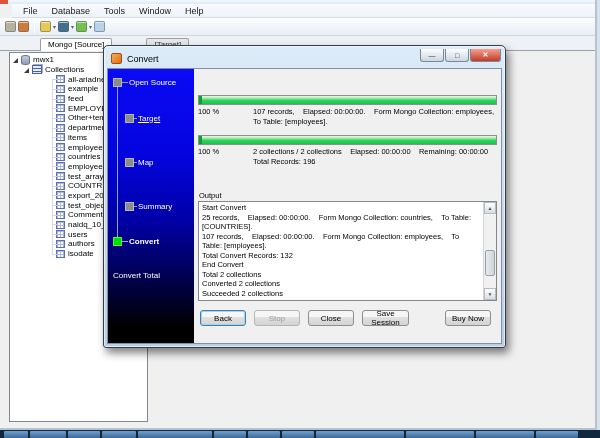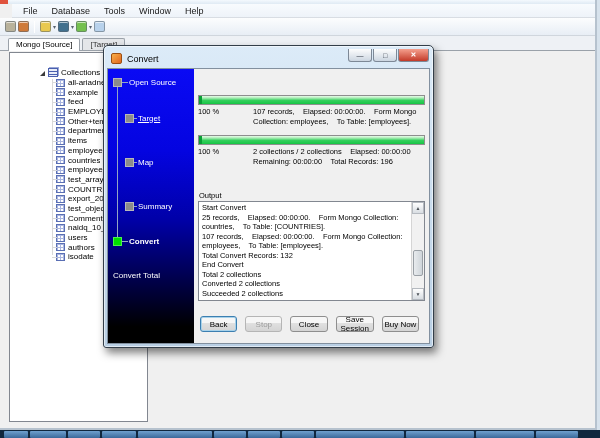--- a/index.html
+++ b/index.html
@@ -19,49 +19,49 @@
   .toolbar { height:18px; background:linear-gradient(180deg,#fcfdfe,#e8eef5); border-bottom:1px solid #d0d6dd;
              display:flex; align-items:center; padding-left:4px; }
   .tb-btn { display:inline-flex; align-items:center; margin:0 1px; }
   .tb-glyph { width:11px; height:11px; border-radius:2px; display:inline-block; border:1px solid rgba(90,100,110,.55);
               box-shadow:inset 0 1px 0 rgba(255,255,255,.6); }
   .tb-arrow { font-size:6px; color:#5a6470; margin-left:2px; }
   .tb-sep { width:1px; height:12px; background:#c2c9d1; border-right:1px solid #fff; margin:0 4px; display:inline-block; }
 
   .tabstrip { height:15px; background:#eef1f5; display:flex; align-items:flex-end; padding-left:8px; border-bottom:1px solid #9aa1a9; position:relative; }
   .tab { font-size:8px; padding:1px 7px 1px; border:1px solid #9aa1a9; border-bottom:none; background:#e4e6e9; color:#333;
-         margin-right:2px; border-radius:2px 2px 0 0; position:relative; }
+         margin-right:2px; border-radius:2px 2px 0 0; position:relative;margin-left:32px; }
   .tab.active { background:#fff; color:#000; z-index:2; }
   .tab.active::after { content:""; position:absolute; left:0; right:0; bottom:-1px; height:1px; background:#fff; }
 
   .content { position:absolute; top:52px; left:0; right:0; bottom:4px; background:#f0f0f0; }
   .tree-panel { position:absolute; left:9px; top:0; width:139px; bottom:2px; background:#fff; border:1px solid #828790; overflow:hidden; }
   .tree { position:relative; padding-top:2px; }
   .tree-row { display:flex; align-items:center; white-space:nowrap; height:9.7px; font-size:8px; }
   .tree-row.root { padding-left:3px; }
-  .tree-row.folder { padding-left:30px;margin-top:13px; }
+  .tree-row.folder { padding-left:14px; }
   .tree-row.leaf { padding-left:46px; position:relative; }
   .tree-row.leaf::before { content:""; position:absolute; left:42px; top:4.8px; width:5px; height:1px; background:#d9d9d9; }
   .guide-v { position:absolute; left:42px; top:26px; width:1px; height:176px; background:#d9d9d9; }
   .expander { width:0; height:0; border-left:5px solid transparent; border-bottom:5px solid #3b3b3b; margin-right:3px;
               transform:translateY(1px); }
   .db-icon { width:9px; height:10px; background:linear-gradient(180deg,#c7cfdd,#8e9bb5); border-radius:4px/2.5px; border:1px solid #6a7690; margin-right:3px; }
   .coll-icon { width:10px; height:9px; background:#e8edf8; border:1px solid #4a5fae; box-shadow:1px -1px 0 #9aa8d8; margin-right:3px;
                background-image:linear-gradient(#4a5fae 1px, transparent 1px); background-size:100% 3px; background-position:0 2px; }
   .tbl-icon { width:9px; height:8px; background:#fff; border:1px solid #5a6fb4; margin-right:3px; flex:none;
               background-image:linear-gradient(90deg,#aab6e0 1px,transparent 1px),linear-gradient(#aab6e0 1px,transparent 1px);
               background-size:3px 100%,100% 3px; }
   .tree-label { overflow:hidden; }
 
   
   .taskbar { position:absolute; left:0; right:0; bottom:0; height:8px; background:#10273e; display:flex; align-items:stretch; gap:2px; padding-left:4px; overflow:hidden; }
   .tk-seg { display:inline-block; background:linear-gradient(180deg,#6fa0cf,#3a699a); border-radius:1px; margin-top:1px; }
 
   
-  .dlg { position:absolute; left:103px; top:45px; width:331px; height:303px; z-index:10;
+  .dlg { position:absolute; left:103px; top:45px; width:403px; height:303px; z-index:10;
          background:linear-gradient(180deg,#dcebf8,#b9cfe4); border:1px solid #333e49; border-radius:5px 5px 3px 3px;
          padding:3px; box-shadow:3px 5px 9px rgba(0,0,0,.5), inset 0 0 0 1px rgba(255,255,255,.55); }
   .dlg-titlebar { height:19px; display:flex; align-items:center; padding-left:4px; position:relative; }
   .dlg-app-icon { width:11px; height:11px; border-radius:2px; background:linear-gradient(135deg,#f9b04a,#e2661d); border:1px solid #9c4f12; margin-right:5px; }
   .dlg-title { font-size:9px; color:#000; }
   .capbtns { position:absolute; right:1px; top:0; display:flex; }
   .capbtn { height:13px; border:1px solid #7d8896; border-top:none; border-radius:0 0 3px 3px; display:flex; align-items:center; justify-content:center;
             font-size:7px; color:#2c3540; background:linear-gradient(180deg,#fdfdfd,#ccd6e1); width:24px; margin-left:1px; }
   .capbtn.close { width:31px; background:linear-gradient(180deg,#f5a08e,#c33a29); color:#fff; font-weight:bold; }
 
@@ -87,21 +87,21 @@
   .ptext { flex:1; font-size:7.5px; white-space:pre-wrap; line-height:10px; padding-top:1px; }
   .gap2 { height:3px; }
   .out-label { font-size:7.5px; margin:19px 0 1px 1px; }
   .out-box { height:100px; background:#fff; border:1px solid #828790; position:relative; padding:1px 15px 0 3px; overflow:hidden; }
   .out-line { font-size:7.5px; line-height:9.5px; white-space:pre-wrap; }
   .scrollbar { position:absolute; right:0; top:0; bottom:0; width:13px; background:#f1f1f1; border-left:1px solid #d5d5d5; }
   .scr-btn { position:absolute; left:0; right:0; height:12px; background:linear-gradient(180deg,#fefefe,#d8dde2); border:1px solid #b5bac0;
              display:flex; align-items:center; justify-content:center; font-size:5px; color:#4a5056; }
   .scr-up { top:0; } .scr-down { bottom:0; }
   .scr-thumb { position:absolute; left:1px; right:1px; top:48px; height:26px; background:linear-gradient(90deg,#e8ebee,#cfd5da); border:1px solid #9aa0a6; border-radius:2px; }
-  .btnrow { display:flex; margin-top:15px; padding:0 2px; }
+  .btnrow { display:flex; margin-top:9px; padding:0 2px; }
   .btn { height:16px; border:1px solid #8e8e8e; border-radius:3px; background:linear-gradient(180deg,#f6f6f6 45%,#e0e0e0 46%,#d4d4d4);
          font-size:8px; display:flex; align-items:center; justify-content:center; color:#000; }
   .btn.w { width:46px; margin-right:8px; }
   .btn.focus { border:1px solid #3c7fb1; box-shadow:inset 0 0 0 1px #a8d2ea; }
   .btn.disabled { color:#9b9b9b; border-color:#b5b5b5; }
   .btn.buy { margin-left:auto; width:46px; margin-right:4px; font-weight:normal; }
 </style>
 </head>
 <body>
 
@@ -144,20 +144,25 @@
     </div>
 
   <div class="tabstrip">
       <div class="tab active">Mongo [Source]</div>
       <div class="tab">[Target]</div>
     </div>
 
   <div class="content">
     <div class="tree-panel">
       <div class="tree">
+        <div class="tree-row root">
+          <span class="expander"></span>
+          <span class="db-icon"></span>
+          <span class="tree-label">mwx1</span>
+        </div>
         <div class="tree-row folder">
           <span class="expander"></span>
           <span class="coll-icon"></span>
           <span class="tree-label">Collections</span>
         </div>
         <div class="guide-v"></div>
         <div>
             <div class="tree-row leaf">
               <span class="tbl-icon"></span>
               <span class="tree-label">all-ariadne</span>

